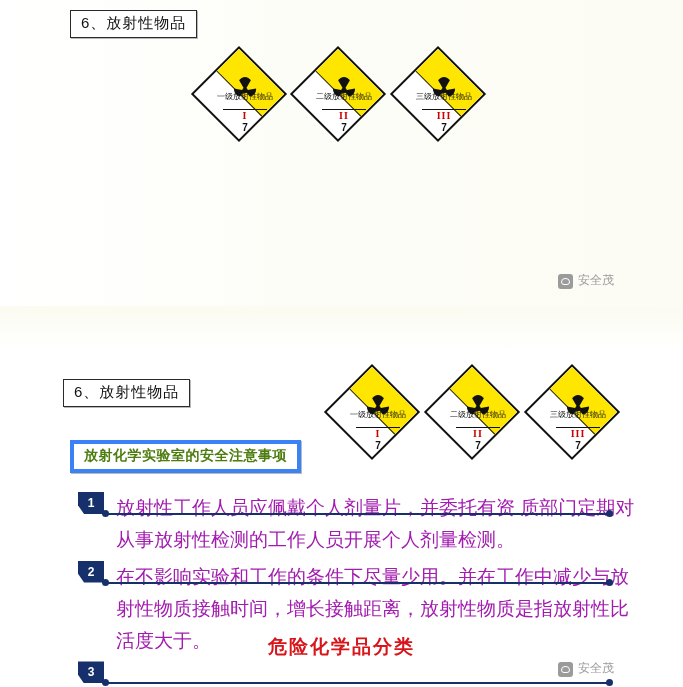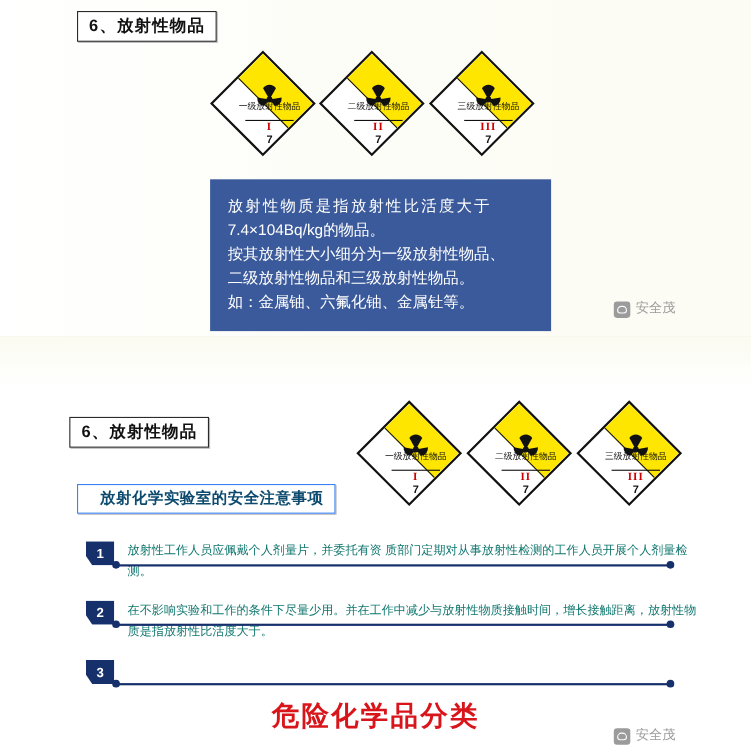--- a/index.html
+++ b/index.html
@@ -35,47 +35,47 @@
     background: linear-gradient(to bottom, #fbfbf1 0%, #ffffff 12%, #ffffff 100%);
   }
 
   
   .sec-head {
     position: absolute;
     border: 1px solid #2a2a2a;
     background: #ffffff;
     padding: 3px 10px 4px 10px;
     font-size: 15px;
-    font-weight: bold;
+    font-weight: normal;
     color: #111;
     letter-spacing: 1px;
     box-shadow: 1px 1px 0 #b9b9b9;
   }
   #sec-head-1 { left: 70px; top: 10px; }
   #sec-head-2 { left: 63px; top: 379px; }
 
   .sub-head {
     position: absolute;
     left: 70px; top: 440px;
-    border: 1px solid #3b82f6;
+    border: 4px solid #3b82f6;
     background: #ffffff;
-    padding: 3px 10px 4px 20px;
+    padding: 3px 10px 4px 10px;
     font-size: 14px;
     font-weight: bold;
-    color: #0c4a6e;
+    color: #4d7c0f;
     letter-spacing: 0.5px;
     box-shadow: 1px 1px 0 #b9b9b9;
   }
 
   .center-title {
     position: absolute;
     left: 0; top: 328px;
     width: 683px;
     text-align: center;
-    font-size: 25px;
+    font-size: 19px;
     font-weight: bold;
     color: #d8151b;
     letter-spacing: 2px;
   }
 
   
   .diamond-wrap {
     position: absolute;
     width: 96px; height: 96px;
   }
@@ -203,23 +203,23 @@
     position: absolute;
     top: 18px;
     width: 7px; height: 7px;
     border-radius: 50%;
     background: #15306b;
   }
   .nl-dot.left { left: 24px; }
   .nl-dot.right { left: 528px; }
   .nl-text {
     margin-left: 38px;
-    font-size: 11px;
+    font-size: 19px;
     line-height: 1.7;
-    color: #0f766e;
+    color: #a21caf;
   }
 
   
   .watermark {
     position: absolute;
     display: flex;
     align-items: flex-end;
     gap: 5px;
     color: #9b9b9b;
     font-size: 12px;
@@ -310,27 +310,20 @@
             </g>
           </svg>
         </div>
         <div class="d-label">三级放射性物品</div>
         <div class="d-sep"></div>
         <div class="d-bars">III</div>
         <div class="d-num">7</div>
       </div>
     </div>
 
-    <div class="blue-box">
-      <p class="sp">放射性物质是指放射性比活度大于</p>
-      <p>7.4×104Bq/kg的物品。</p>
-      <p>按其放射性大小细分为一级放射性物品、</p>
-      <p>二级放射性物品和三级放射性物品。</p>
-      <p>如：金属铀、六氟化铀、金属钍等。</p>
-    </div>
 
     <div class="watermark" id="wm-1">
       <span class="wm-badge"></span>
       <span>安全茂</span>
     </div>
   </div>
 
   <div class="panel-bottom">
     <div class="center-title">危险化学品分类</div>
   </div>

